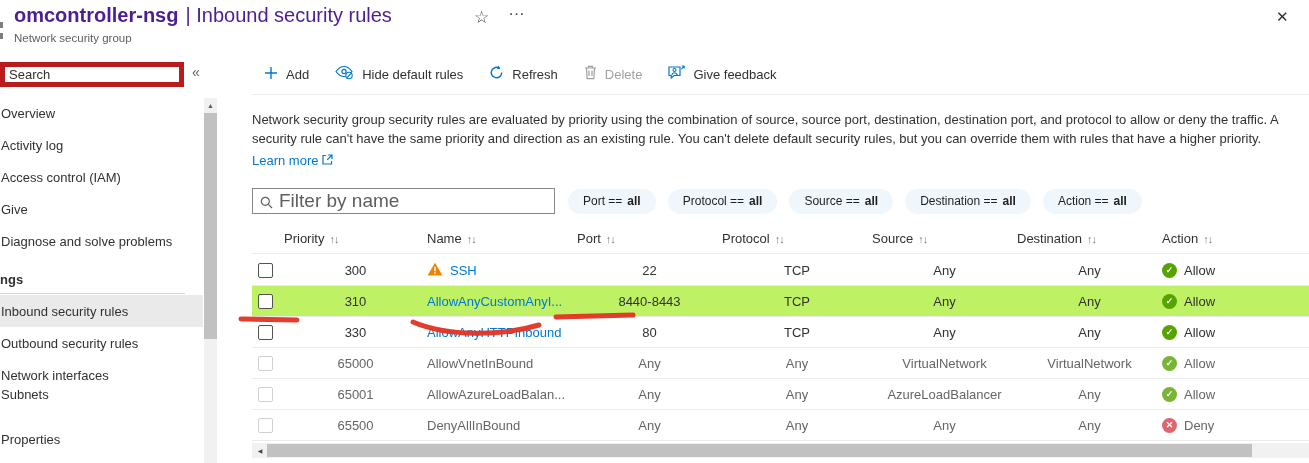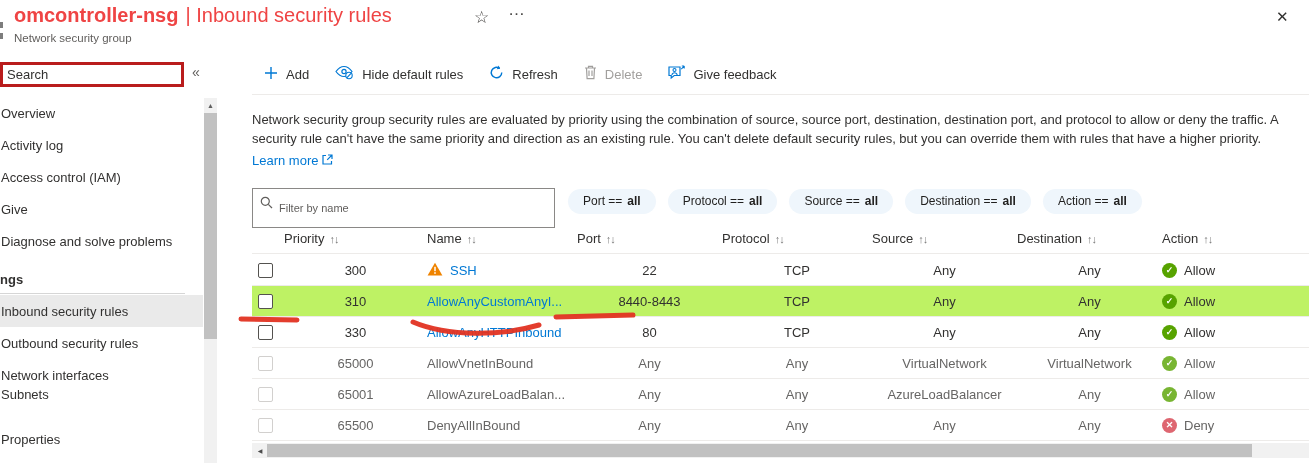--- a/index.html
+++ b/index.html
@@ -1,33 +1,33 @@
 <!DOCTYPE html>
 <html><head>
 <meta charset="utf-8">
 <style>
   * { margin:0; padding:0; box-sizing:border-box; }
   html,body { width:1309px; height:463px; overflow:hidden; background:#fff;
               font-family:"Liberation Sans", sans-serif; color:#323130; }
 
   
-  .hdr-title { position:absolute; left:14px; top:4px; font-size:20px; white-space:nowrap; color:#ef4444; }
+  .hdr-title { position:absolute; left:14px; top:4px; font-size:20px; white-space:nowrap; color:#4c1d95; }
   .hdr-title b { font-weight:700; }
   .hdr-title .rest { font-weight:400; margin-left:7px; }
   .hdr-sub { position:absolute; left:14px; top:32px; font-size:11.5px; color:#605e5c;text-align:center; }
   .icon-btn { position:absolute; background:none; border:none; cursor:pointer; color:#484644; }
   .star-btn { left:474px; top:7px; font-size:17px; }
   .more-btn { left:508px; top:0px; font-size:17px; letter-spacing:1px; }
   .close-btn { left:1276px; top:8px; font-size:15px; color:#323130; }
   .crop-icon { position:absolute; left:0; top:22px; width:3px; height:22px;
                background:repeating-linear-gradient(#7d7d7d 0 6px, transparent 6px 11px); }
 
   
   .side-search { position:absolute; left:0; top:62px; width:184px; height:25px;
-                 border:3px solid #b91c1c; font-size:13px; padding:0 4px;
+                 border:5px solid #b91c1c; font-size:13px; padding:0 4px;
                  font-family:"Liberation Sans", sans-serif; }
   .side-search::placeholder { color:#323130; opacity:1; }
   .collapse { position:absolute; left:192px; top:64px; font-size:14px; color:#605e5c;
               background:none; border:none; cursor:pointer; }
   .nav-item { position:absolute; left:0; width:203px; height:32px; display:flex;
               align-items:center; font-size:13px; color:#323130; cursor:pointer;
               padding-left:1px; white-space:nowrap; overflow:hidden; }
   .nav-item.sel { background:#eaeaea; }
   .nav-section { position:absolute; left:0; width:185px; height:26px; font-size:13px;
                  font-weight:700; color:#323130; display:flex; align-items:center; }
@@ -47,21 +47,21 @@
             font-size:13px; color:#323130; cursor:pointer; font-family:"Liberation Sans", sans-serif; white-space:nowrap; }
   .tb-btn.disabled { color:#a19f9d; cursor:default; }
   .tb-divider { position:absolute; top:38px; left:0; width:1069px; height:1px; background:#edebe9; }
 
   .desc { position:absolute; top:54px; left:0; width:1060px; font-size:13px; line-height:19px; color:#323130; }
   .learn-more { display:inline-flex; align-items:center; gap:4px; margin-top:3px;
                 color:#0078d4; font-size:13px; text-decoration:none; cursor:pointer; }
 
   .filter-row { position:absolute; top:132px; left:0; display:flex; align-items:center; }
   .name-filter-wrap { position:relative; width:303px; height:26px; }
-  .name-filter { width:303px; height:40px; border:1px solid #8a8886; font-size:11px;
+  .name-filter { width:303px; height:26px; border:1px solid #8a8886; font-size:19px;
                  padding:0 6px 0 26px; font-family:"Liberation Sans", sans-serif; }
   .name-filter::placeholder { color:#605e5c; opacity:1; }
   .mag { position:absolute; left:8px; top:7px; }
   .pills { display:flex; gap:12px; margin-left:13px; }
   .pill { display:flex; align-items:center; height:25px; padding:0 15px; border-radius:13px;
           background:#eff6fc; border:none; font-size:12px; color:#201f1e; cursor:pointer;
           font-family:"Liberation Sans", sans-serif; white-space:nowrap; }
   .pill b { margin-left:5px; }
 
   .tgrid { display:grid; grid-template-columns:26px 143px 150px 145px 150px 145px 145px 1fr;

